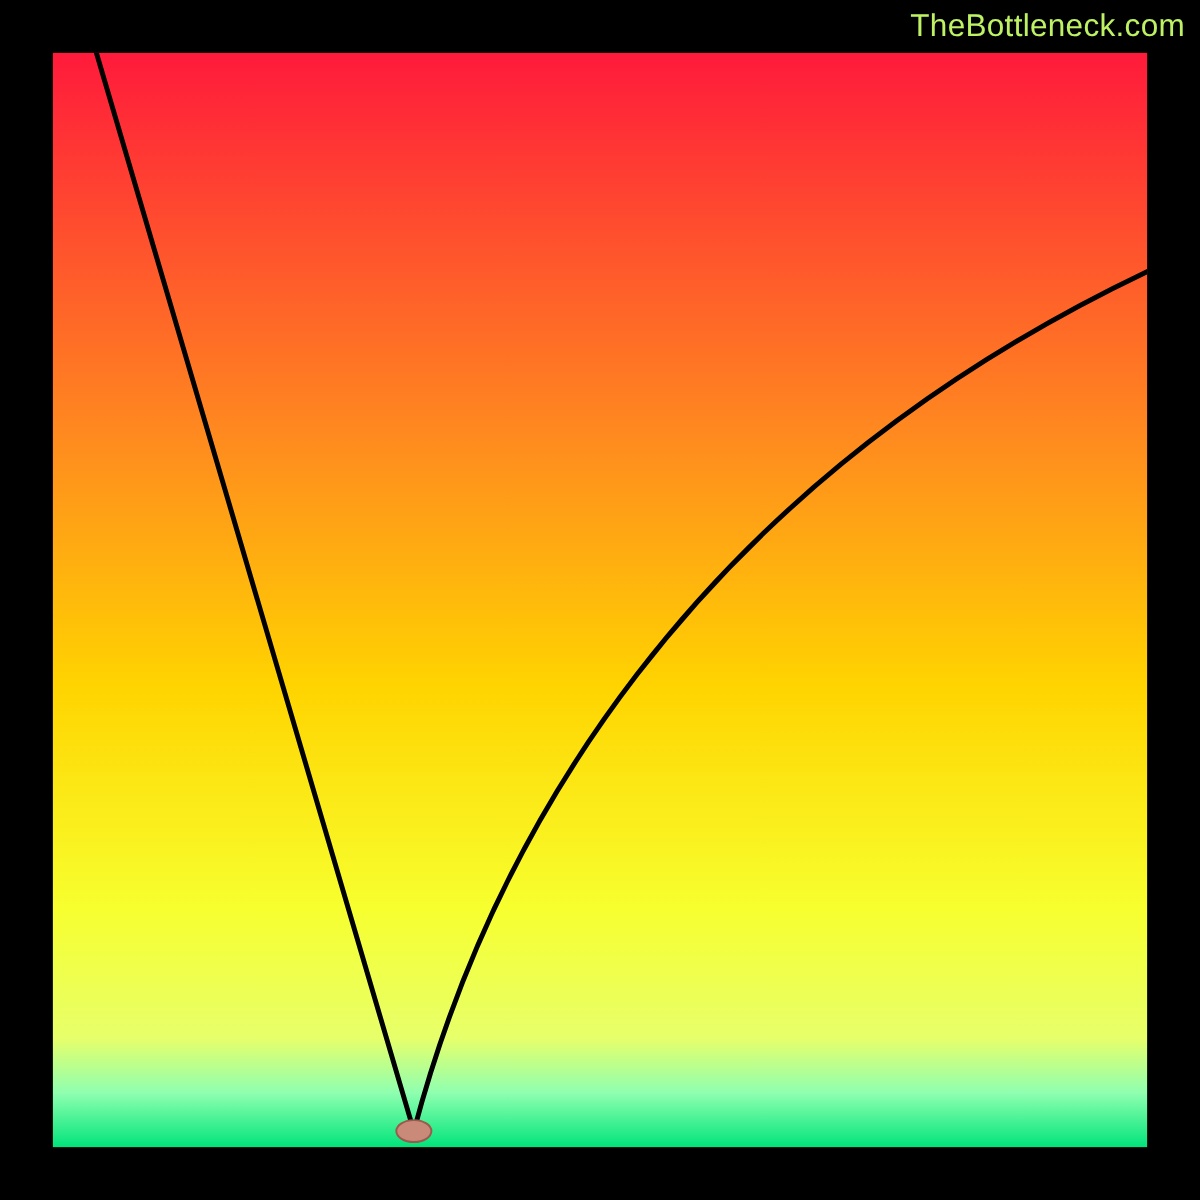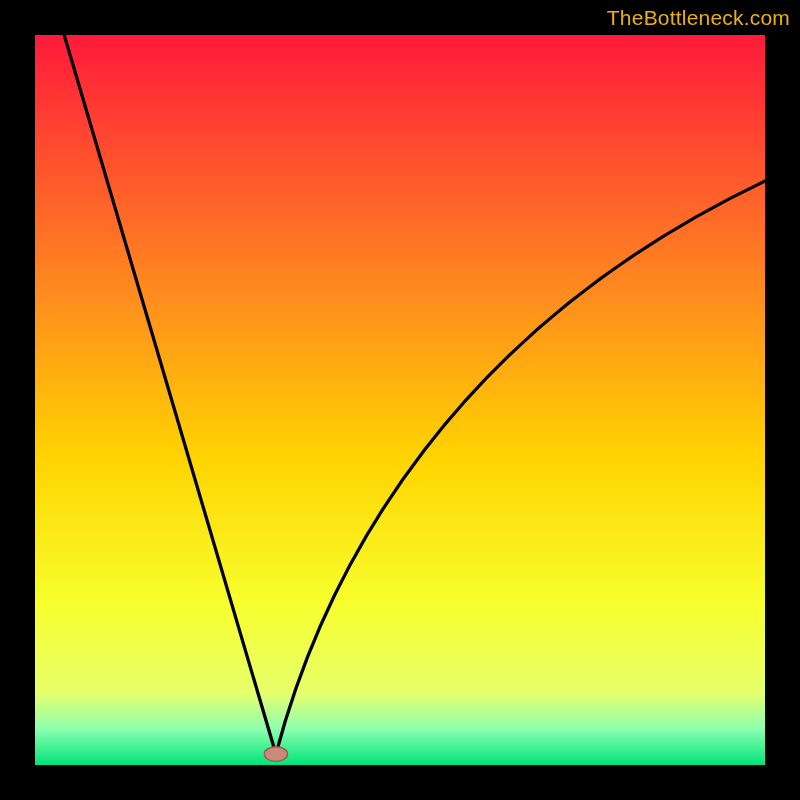--- a/index.html
+++ b/index.html
@@ -22,21 +22,21 @@
     left: 35px;
     top: 35px;
     width: 730px;
     height: 730px;
     overflow: hidden;
   }
   .watermark {
     position: absolute;
     top: 6px;
     right: 10px;
-    color: #eab308;
+    color: #bef264;
     font-size: 21px;
     font-weight: 500;
     letter-spacing: 0.2px;
   }
   svg {
     display: block;
   }
 </style>
 </head>
 <body>

